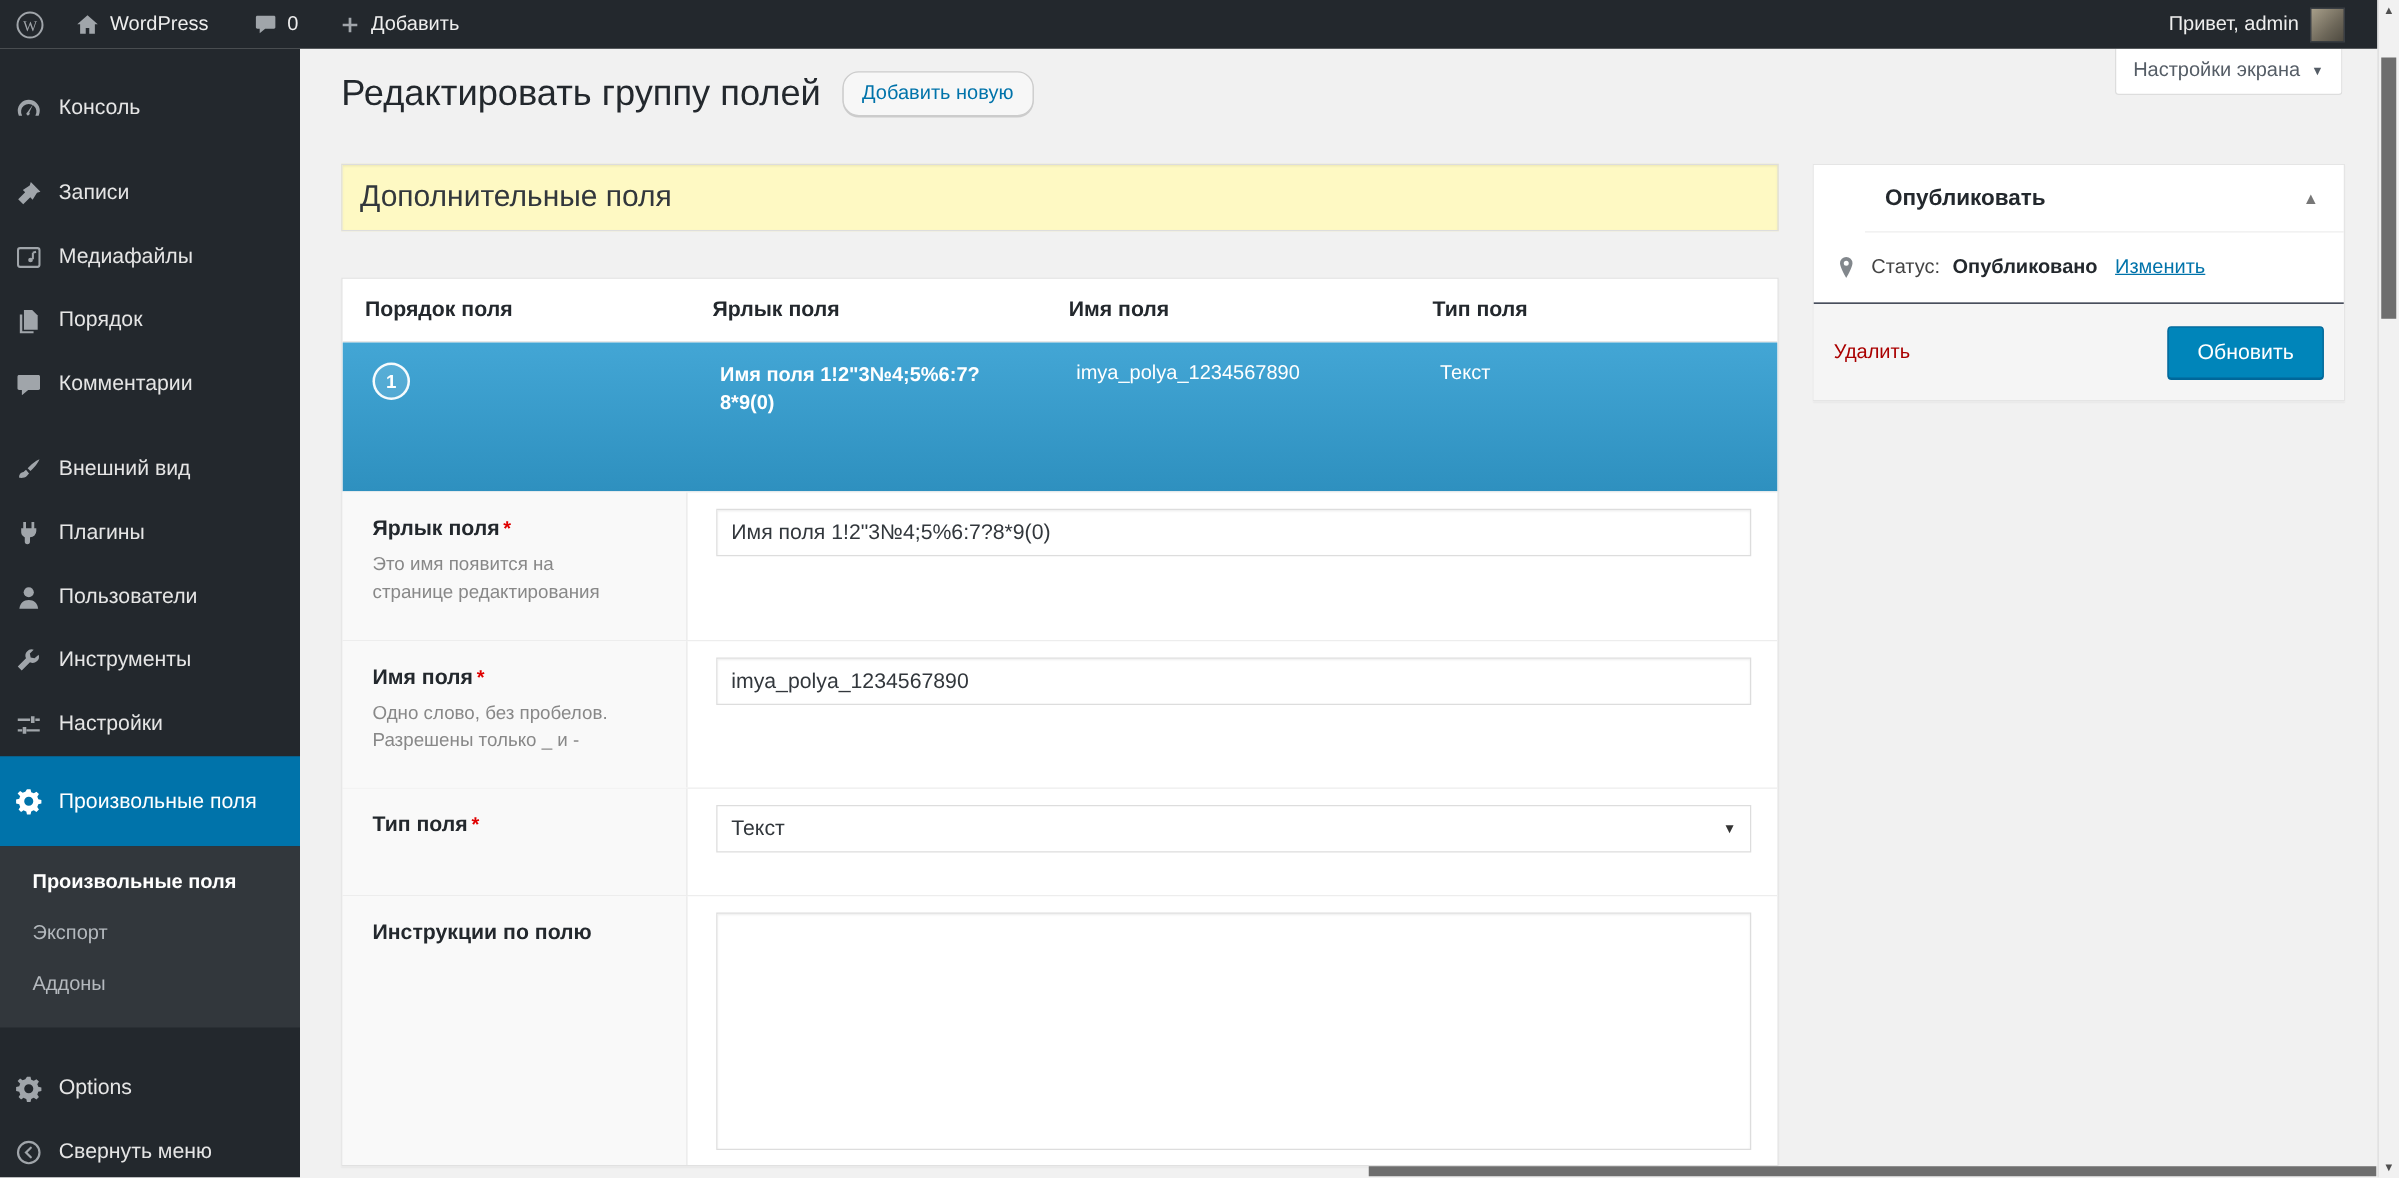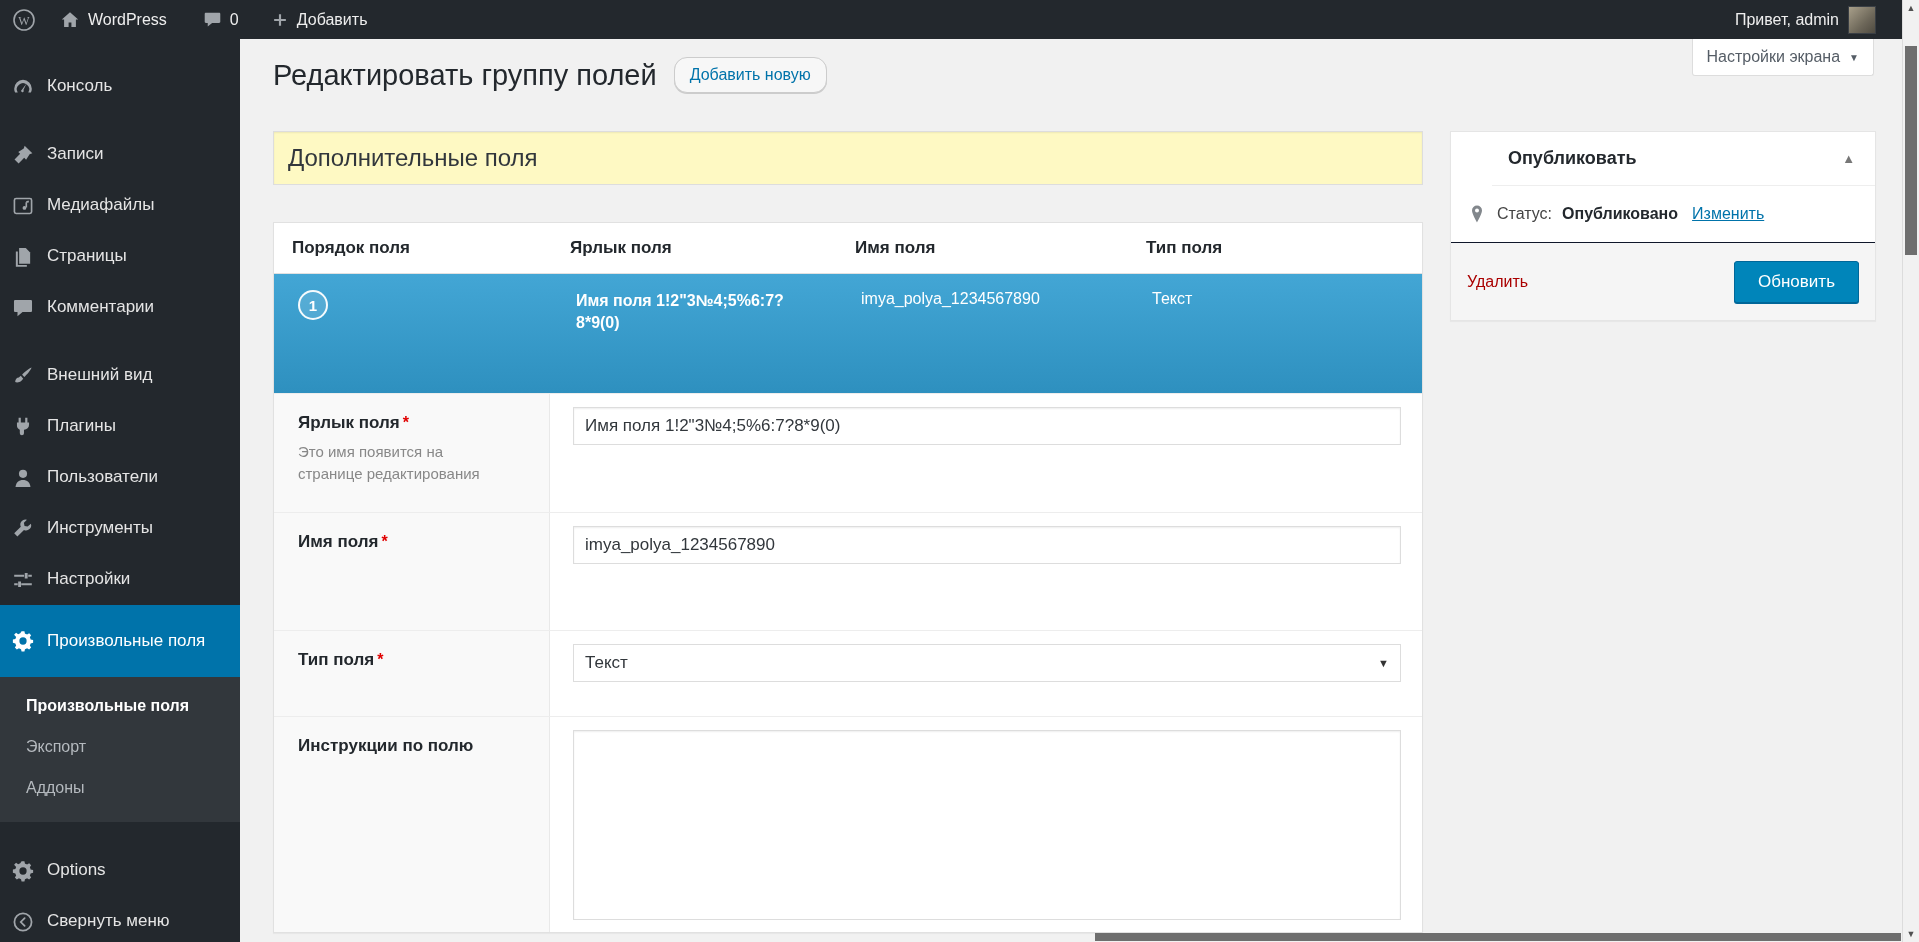--- a/index.html
+++ b/index.html
@@ -156,21 +156,21 @@
         </span>
       <span>Медиафайлы</span>
     </a>
     <a class="menu-item">
       <span class="mi-icon">
           <svg viewBox="0 0 20 20" fill="currentColor">
             <path d="M6.5 1.8h6l4 4v10.4h-10z"></path>
             <path d="M3.5 5h1.8v12.2h8.2v1.6h-10z"></path>
           </svg>
         </span>
-      <span>Страницы</span>
+      <span>Порядок</span>
     </a>
     <a class="menu-item">
       <span class="mi-icon">
           <svg viewBox="0 0 20 20" fill="currentColor">
             <path d="M3 2.8h14c.7 0 1.2.5 1.2 1.2v8.4c0 .7-.5 1.2-1.2 1.2H9.6L5 17.4v-3.8H3c-.7 0-1.2-.5-1.2-1.2V4c0-.7.5-1.2 1.2-1.2z"></path>
           </svg>
         </span>
       <span>Комментарии</span>
     </a>
     <div class="menu-sep"></div>
@@ -290,20 +290,21 @@
       <p class="desc">Это имя появится на странице редактирования</p>
     </div>
     <div class="field-cell">
       <input class="text-input" type="text" value="Имя поля 1!2&quot;3№4;5%6:7?8*9(0)" style="">
     </div>
   </div>
 
   <div class="form-row fr-2">
     <div class="label-cell">
       <span class="lbl">Имя поля</span><span class="req">*</span>
+      <p class="desc">Одно слово, без пробелов. Разрешены только _ и -</p>
     </div>
     <div class="field-cell">
       <input class="text-input" type="text" value="imya_polya_1234567890" style="">
     </div>
   </div>
 
   <div class="form-row fr-3">
     <div class="label-cell">
       <span class="lbl">Тип поля</span><span class="req">*</span>
     </div>

